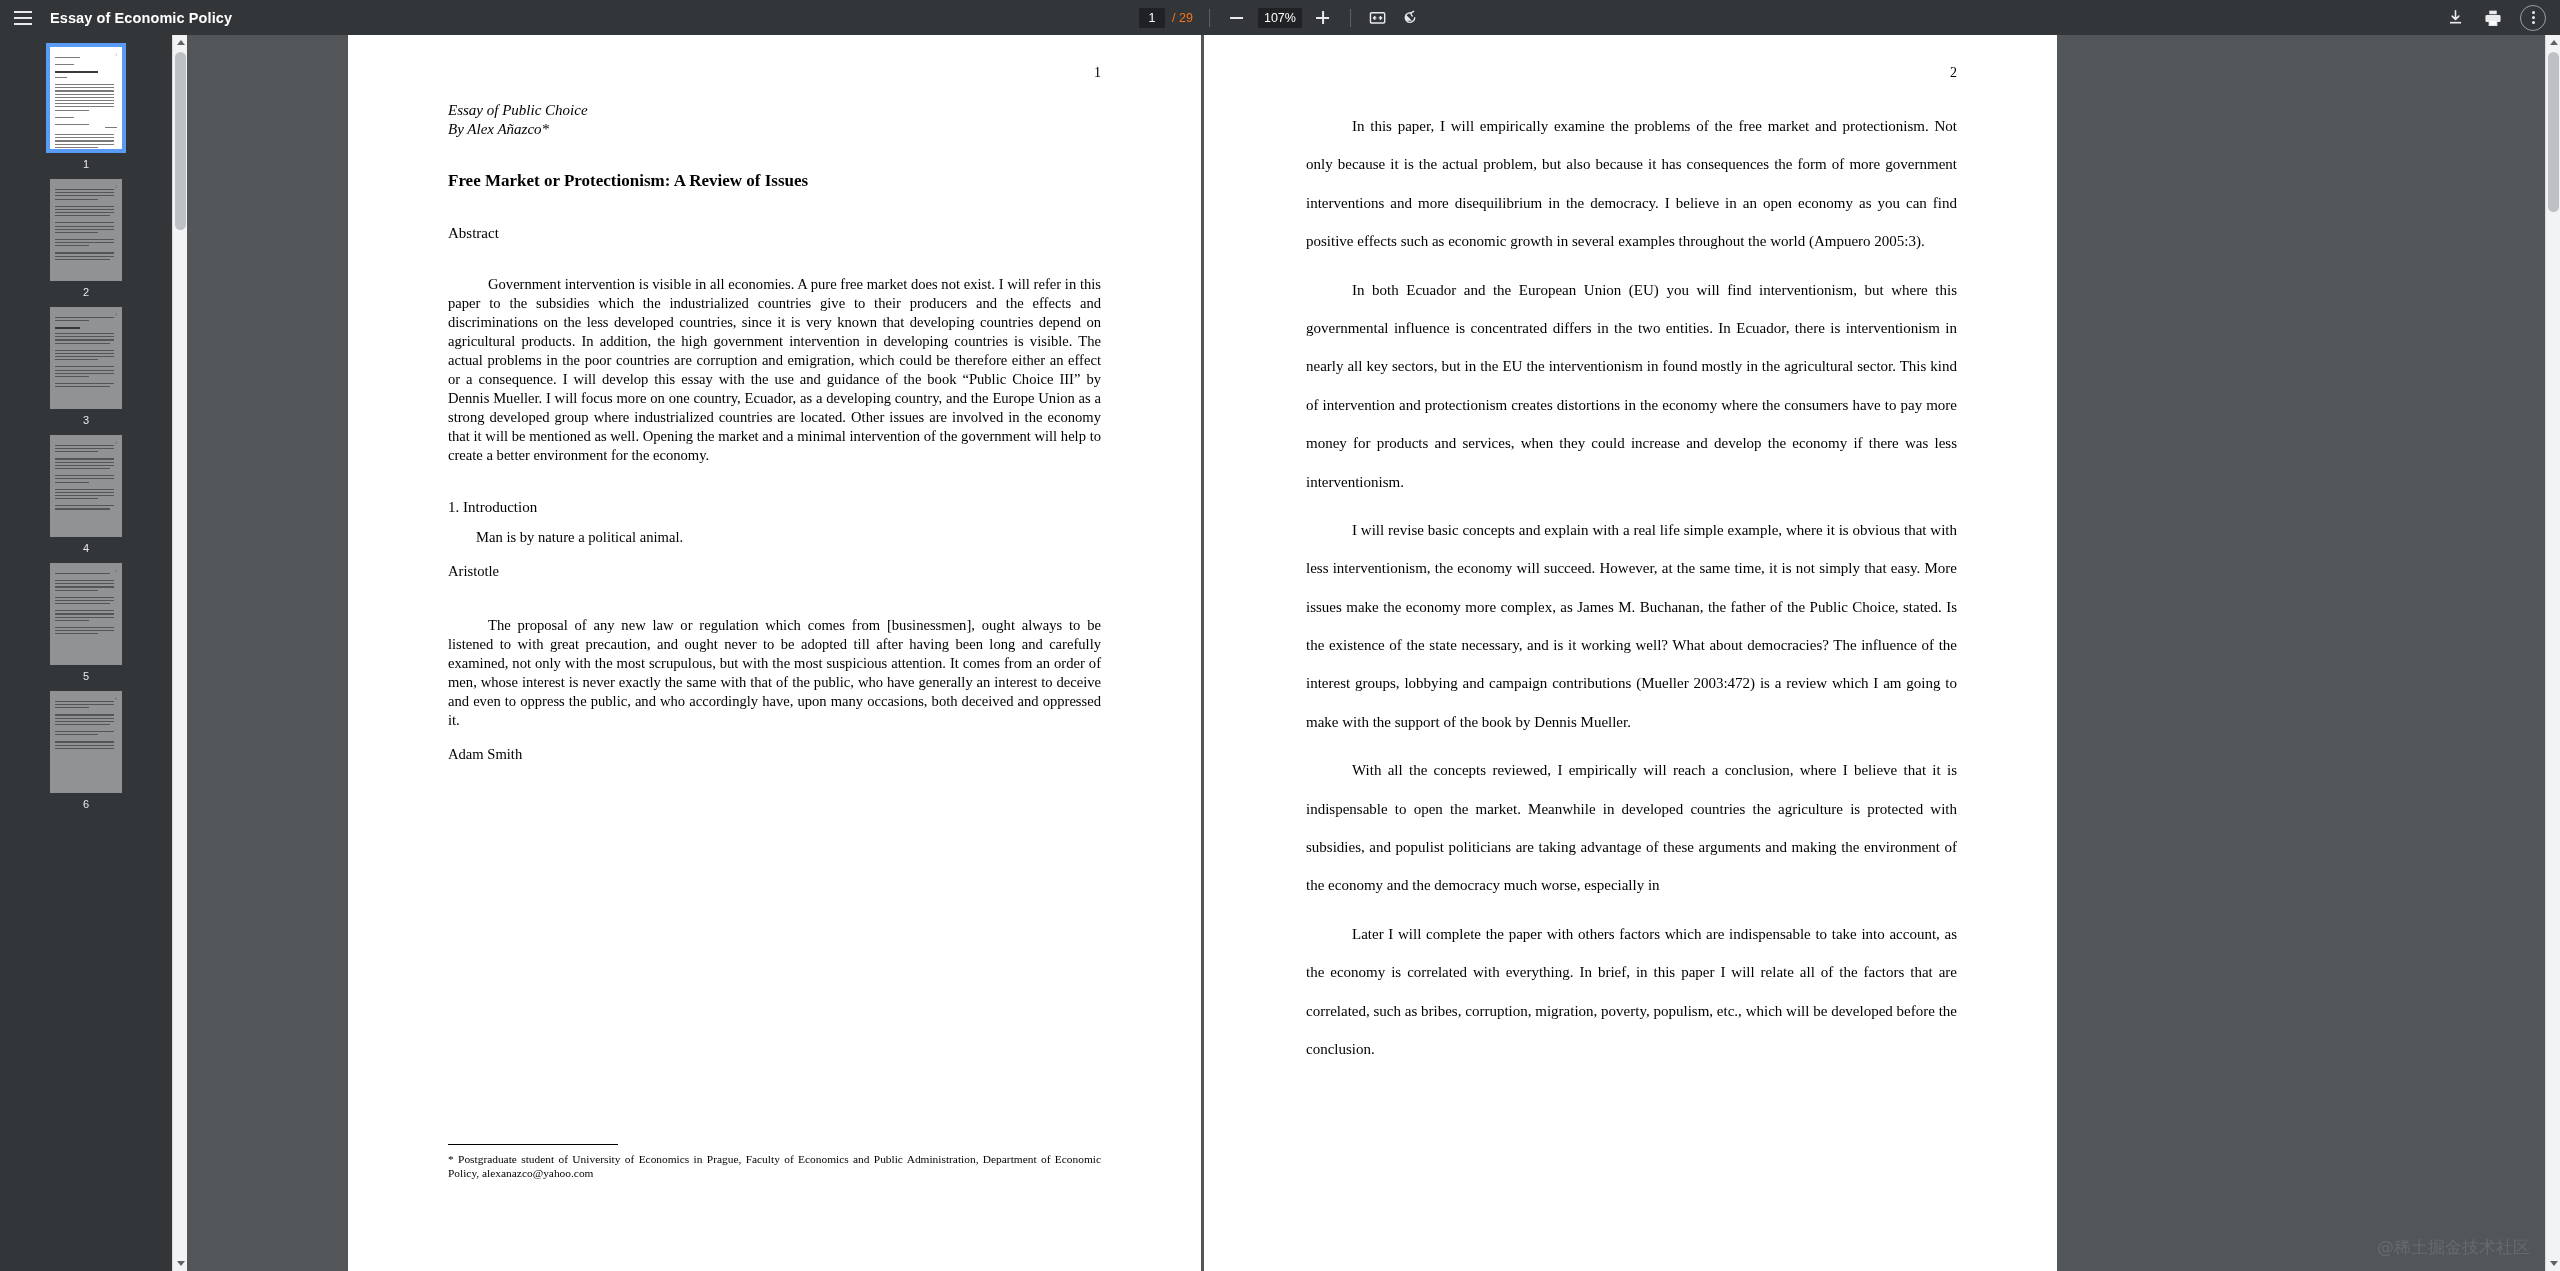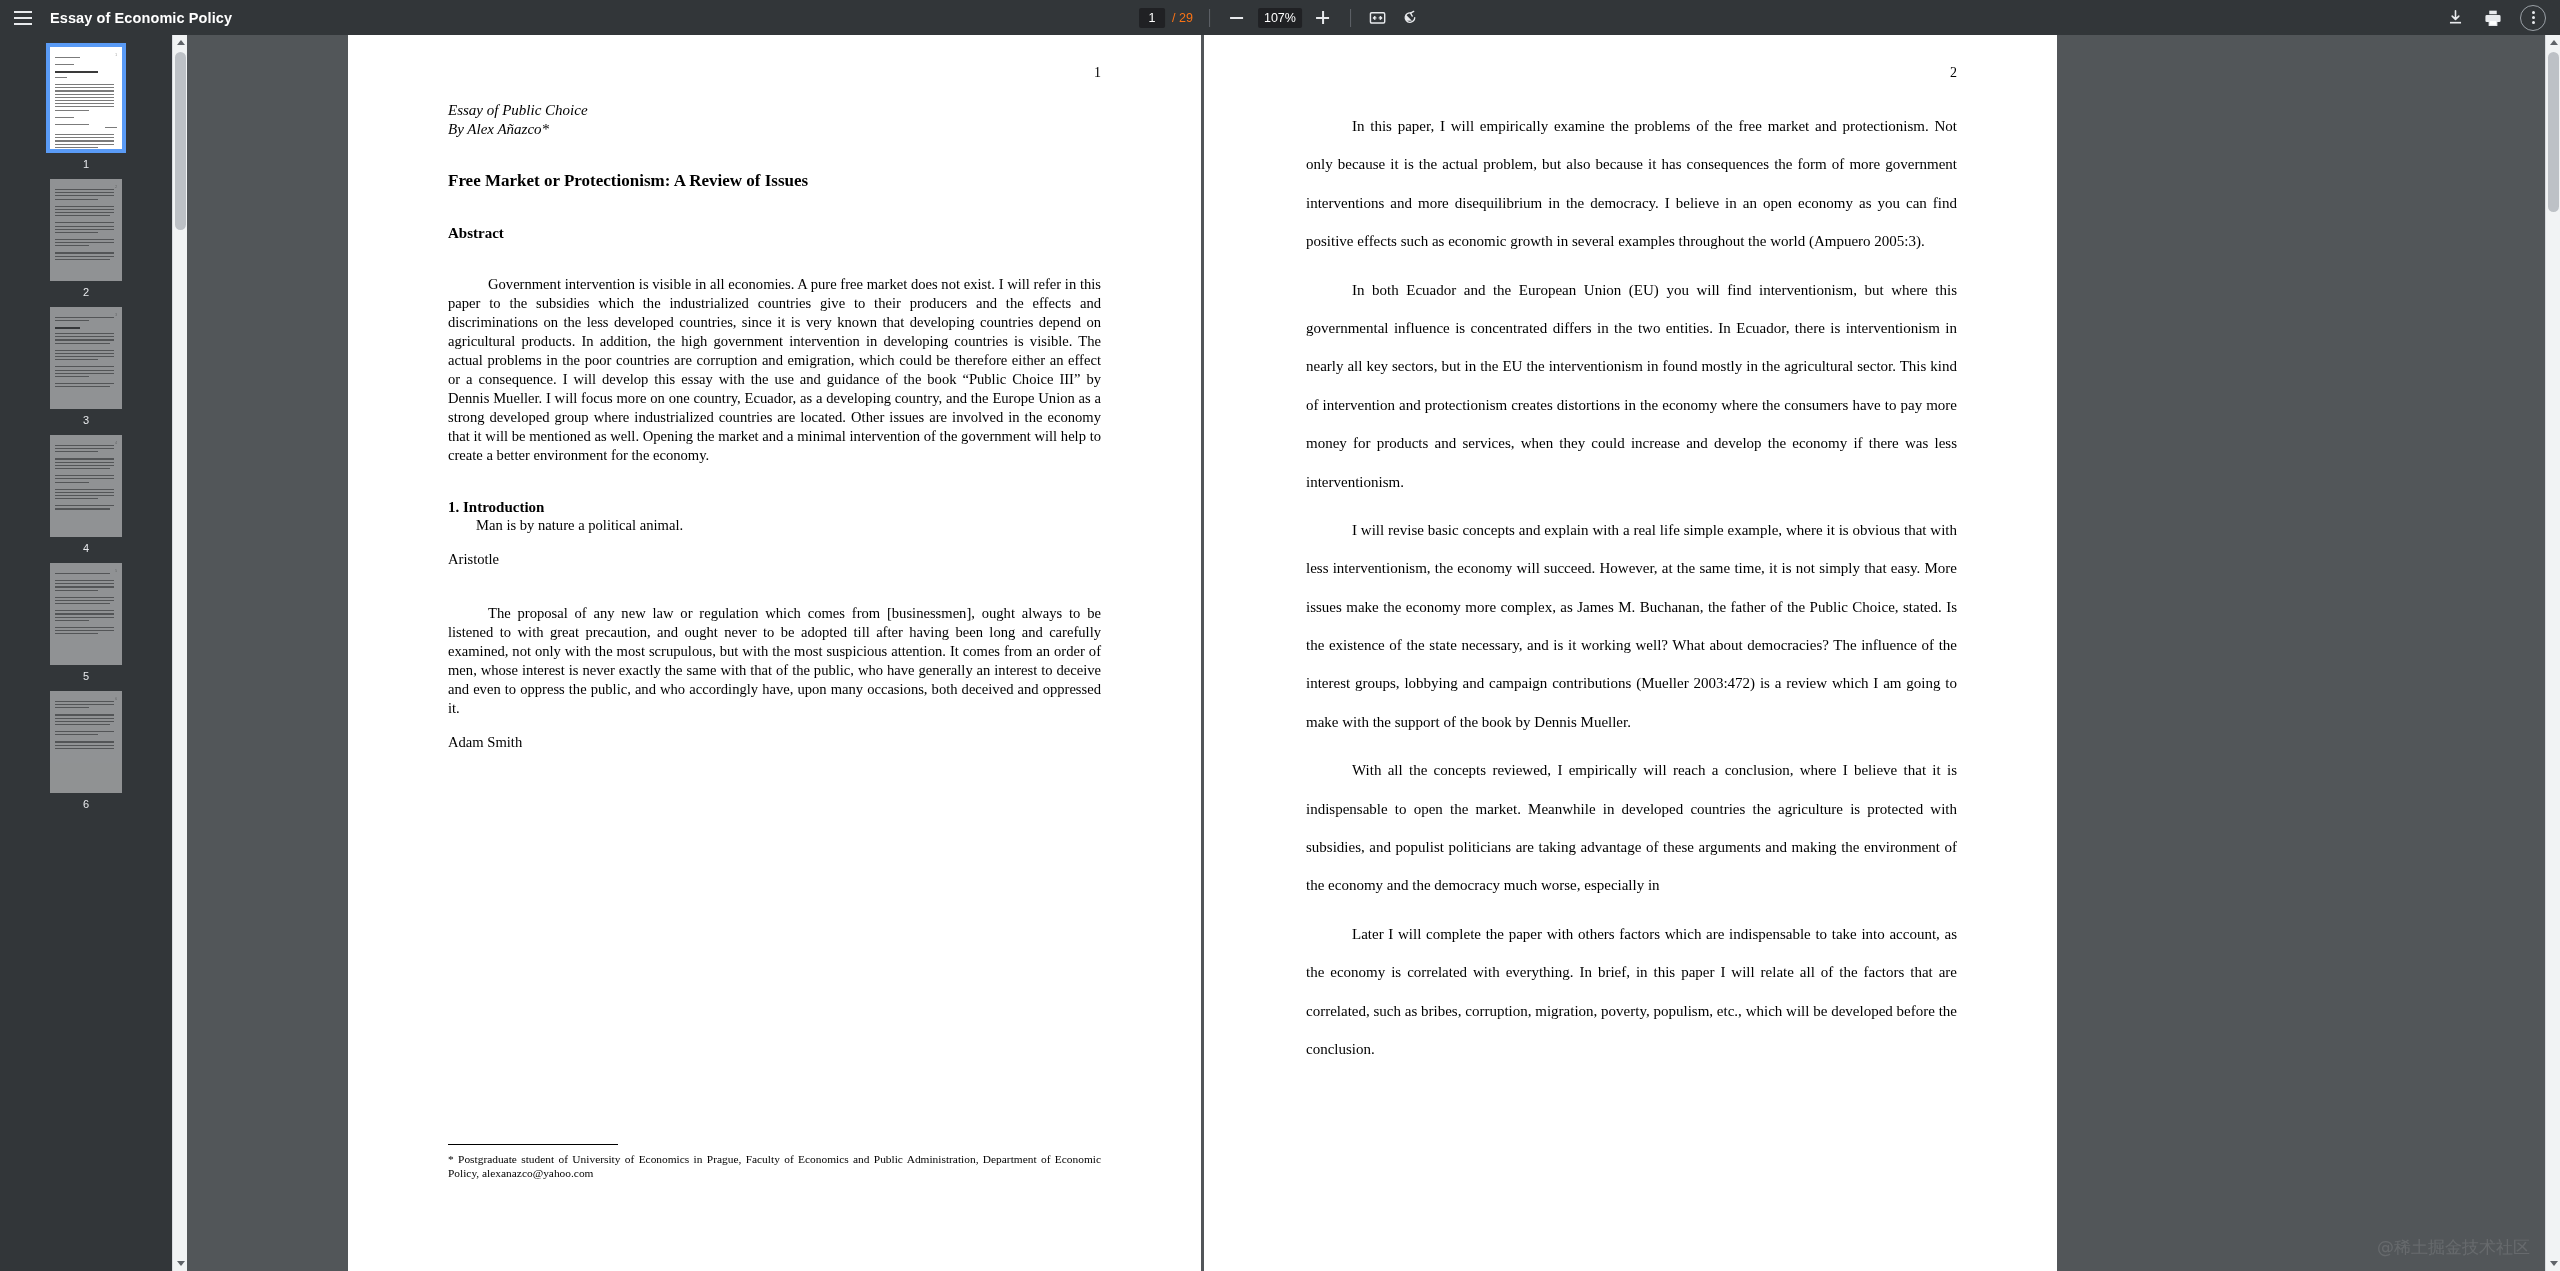--- a/index.html
+++ b/index.html
@@ -171,30 +171,30 @@
   }
   
   .byline {
     font-style: italic; font-size: 15px; line-height: 1.28;
     margin-top: 20px;
   }
   .paper-title {
     font-weight: bold; font-size: 17px; margin-top: 32px;
   }
   h2.sect {
-    font-weight: bold; font-size: 15px; margin-top: 34px;
+    font-weight: normal; font-size: 15px; margin-top: 34px;
   }
   p.body1 {
     font-size: 14.6px; line-height: 1.30; text-align: justify;
     text-indent: 40px; margin-top: 33px;
     hyphens: none;
   }
   p.quote {
     font-size: 14.6px; line-height: 1.30; text-align: justify;
-    margin-top: 0; text-indent: 0;
+    margin-top: 12px; text-indent: 0;
   }
   p.quote.ind { text-indent: 28px; }
   p.attrib {
     font-size: 14.6px; text-align: left; margin-top: 16px;
   }
   .footnote {
     position: absolute; left: 100px; right: 100px; bottom: 90px;
     font-size: 11.4px; line-height: 1.28; text-align: justify;
   }
   .footnote .rule {

